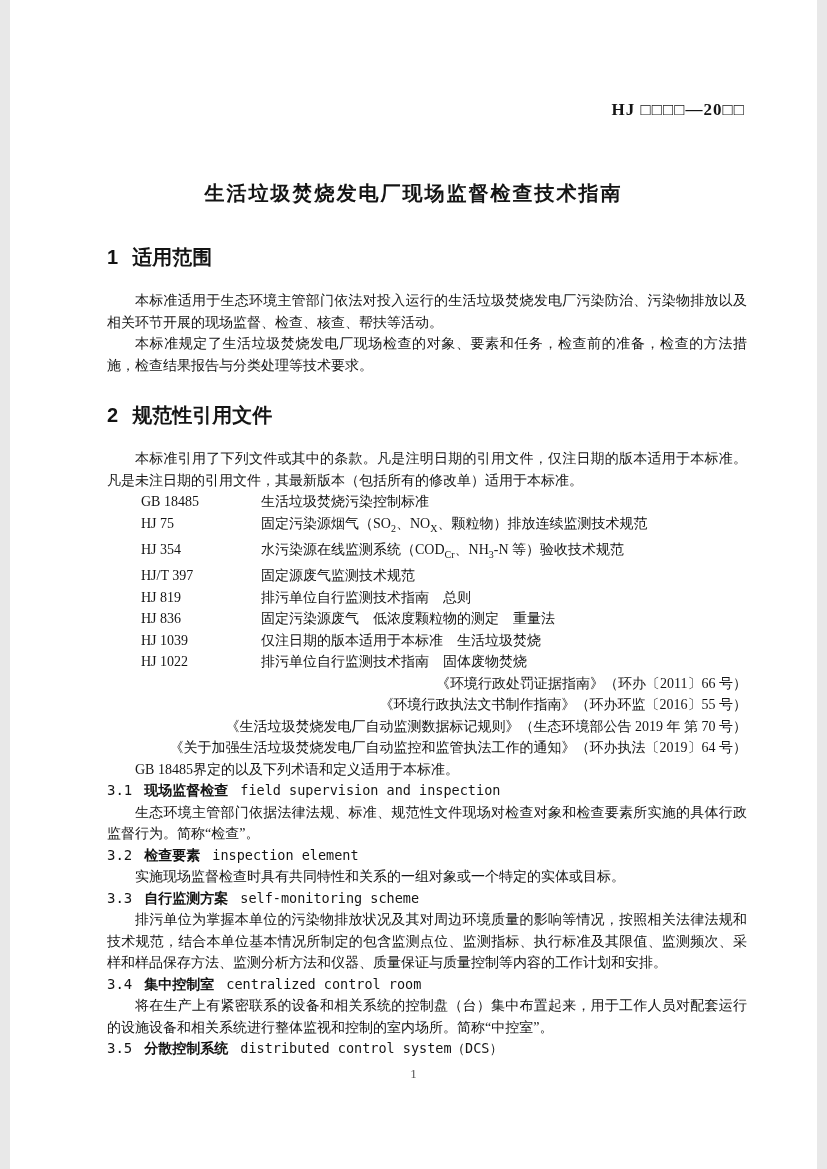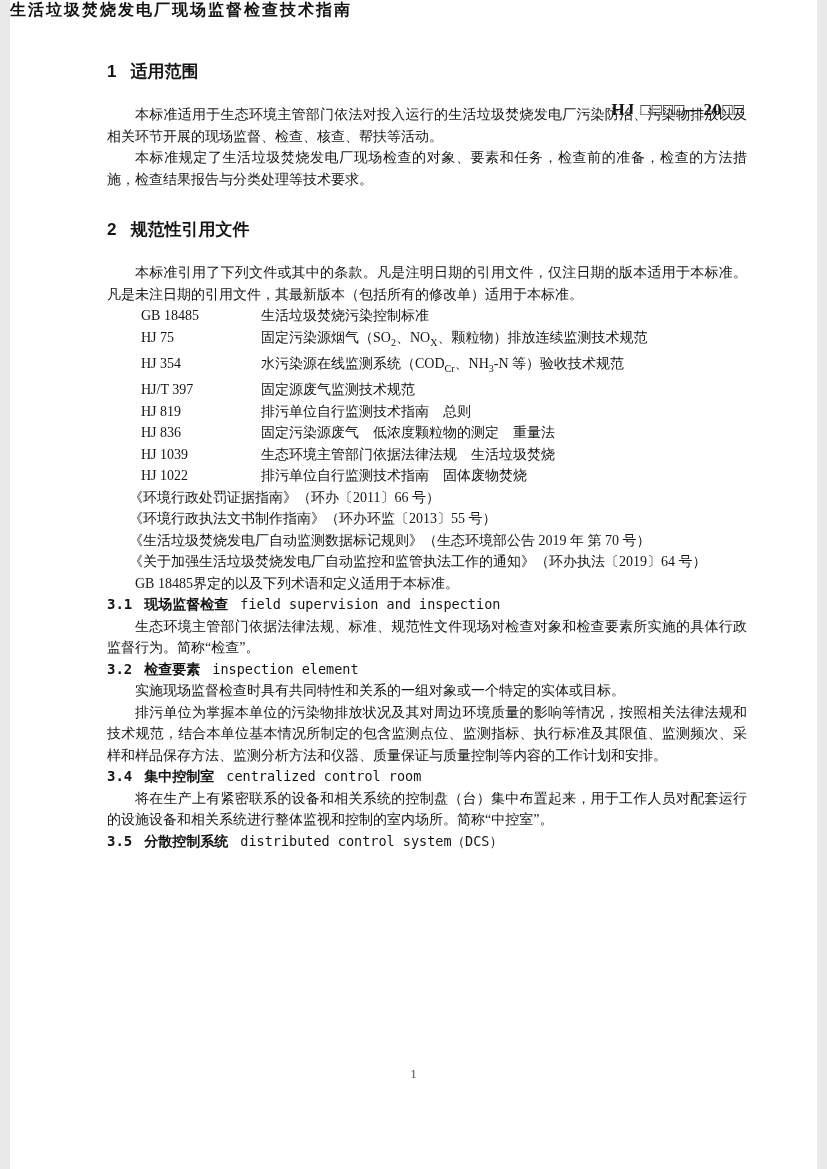--- a/index.html
+++ b/index.html
@@ -17,58 +17,59 @@
     position: absolute;
     top: 100px;
     right: 72px;
     font-family: "Liberation Serif", "DejaVu Serif", serif;
     font-weight: bold;
     font-size: 17px;
     letter-spacing: 1px;
   }
   .doc-title {
     margin: 0;
+    padding-top: 180px;
+    text-align: center;
     font-family: "Liberation Sans", "DejaVu Sans", sans-serif;
     font-weight: bold;
-    font-size: 16px;
+    font-size: 20px;
     letter-spacing: 2px;
   }
   .content {
     margin: 0 70px 0 97px;
     font-size: 14px;
     line-height: 21.5px;
     text-align: justify;
   }
   .sec-heading {
     font-family: "Liberation Sans", "DejaVu Sans", sans-serif;
     font-weight: bold;
-    font-size: 17px;
+    font-size: 20px;
     line-height: 21px;
     margin: 29px 0 22px 0;
     text-align: left;
   }
   .sec-heading.first { margin-top: 40px; }
   .sec-num { margin-right: 14px; }
   .body-para { margin: 0; text-indent: 2em; }
   .ref-list { margin: 0; }
   .ref-row { display: flex; margin-left: 34px; }
   .ref-code { width: 120px; flex: none; }
   .ref-title { flex: 1; text-align: left; }
   .ref-title sub { font-size: 10px; }
-  .doc-line { margin-left: 22px; text-align: left; }
+  .doc-line { margin-left: 22px; text-align: right; }
   .term-head {
     font-size: 14px;
     line-height: 21.5px;
     text-align: left;
     white-space: nowrap;
   }
   .term-num {
     font-family: "DejaVu Sans Mono", "Liberation Mono", monospace;
     margin-right: 12px;
-    font-weight: bold;
   }
   .term-zh {
     font-family: "Liberation Sans", "DejaVu Sans", sans-serif;
     font-weight: bold;
   }
   .term-en {
     font-family: "DejaVu Sans Mono", "Liberation Mono", monospace;
     margin-left: 12px;
     font-size: 13.5px;
     text-align: center;
@@ -126,44 +127,47 @@
       <div class="ref-row">
         <span class="ref-code">HJ 819</span>
         <span class="ref-title">排污单位自行监测技术指南　总则</span>
       </div>
       <div class="ref-row">
         <span class="ref-code">HJ 836</span>
         <span class="ref-title">固定污染源废气　低浓度颗粒物的测定　重量法</span>
       </div>
       <div class="ref-row">
         <span class="ref-code">HJ 1039</span>
-        <span class="ref-title">生态环境主管部门依据法律法规　生活垃圾焚烧</span>
+        <span class="ref-title">仅注日期的版本适用于本标准　生活垃圾焚烧</span>
       </div>
       <div class="ref-row">
         <span class="ref-code">HJ 1022</span>
         <span class="ref-title">排污单位自行监测技术指南　固体废物焚烧</span>
       </div>
       <div class="doc-line">《环境行政处罚证据指南》（环办〔2011〕66 号）</div>
-      <div class="doc-line">《环境行政执法文书制作指南》（环办环监〔2013〕55 号）</div>
+      <div class="doc-line">《环境行政执法文书制作指南》（环办环监〔2016〕55 号）</div>
       <div class="doc-line">《生活垃圾焚烧发电厂自动监测数据标记规则》（生态环境部公告 2019 年  第 70 号）</div>
       <div class="doc-line">《关于加强生活垃圾焚烧发电厂自动监控和监管执法工作的通知》（环办执法〔2019〕64 号）</div>
     </div>
 
     <p class="body-para">GB 18485界定的以及下列术语和定义适用于本标准。</p>
 
     <div class="term-head">
       <span class="term-num">3.1</span><span class="term-zh">现场监督检查</span><span class="term-en">field supervision and inspection</span>
     </div>
     <p class="term-def">生态环境主管部门依据法律法规、标准、规范性文件现场对检查对象和检查要素所实施的具体行政监督行为。简称“检查”。</p>
 
     <div class="term-head">
       <span class="term-num">3.2</span><span class="term-zh">检查要素</span><span class="term-en">inspection element</span>
     </div>
     <p class="term-def">实施现场监督检查时具有共同特性和关系的一组对象或一个特定的实体或目标。</p>
 
+    <div class="term-head">
+      <span class="term-num">3.3</span><span class="term-zh">自行监测方案</span><span class="term-en">self-monitoring scheme</span>
+    </div>
     <p class="term-def">排污单位为掌握本单位的污染物排放状况及其对周边环境质量的影响等情况，按照相关法律法规和技术规范，结合本单位基本情况所制定的包含监测点位、监测指标、执行标准及其限值、监测频次、采样和样品保存方法、监测分析方法和仪器、质量保证与质量控制等内容的工作计划和安排。</p>
 
     <div class="term-head">
       <span class="term-num">3.4</span><span class="term-zh">集中控制室</span><span class="term-en">centralized control room</span>
     </div>
     <p class="term-def">将在生产上有紧密联系的设备和相关系统的控制盘（台）集中布置起来，用于工作人员对配套运行的设施设备和相关系统进行整体监视和控制的室内场所。简称“中控室”。</p>
 
     <div class="term-head">
       <span class="term-num">3.5</span><span class="term-zh">分散控制系统</span><span class="term-en">distributed control system（DCS）</span>
     </div>

